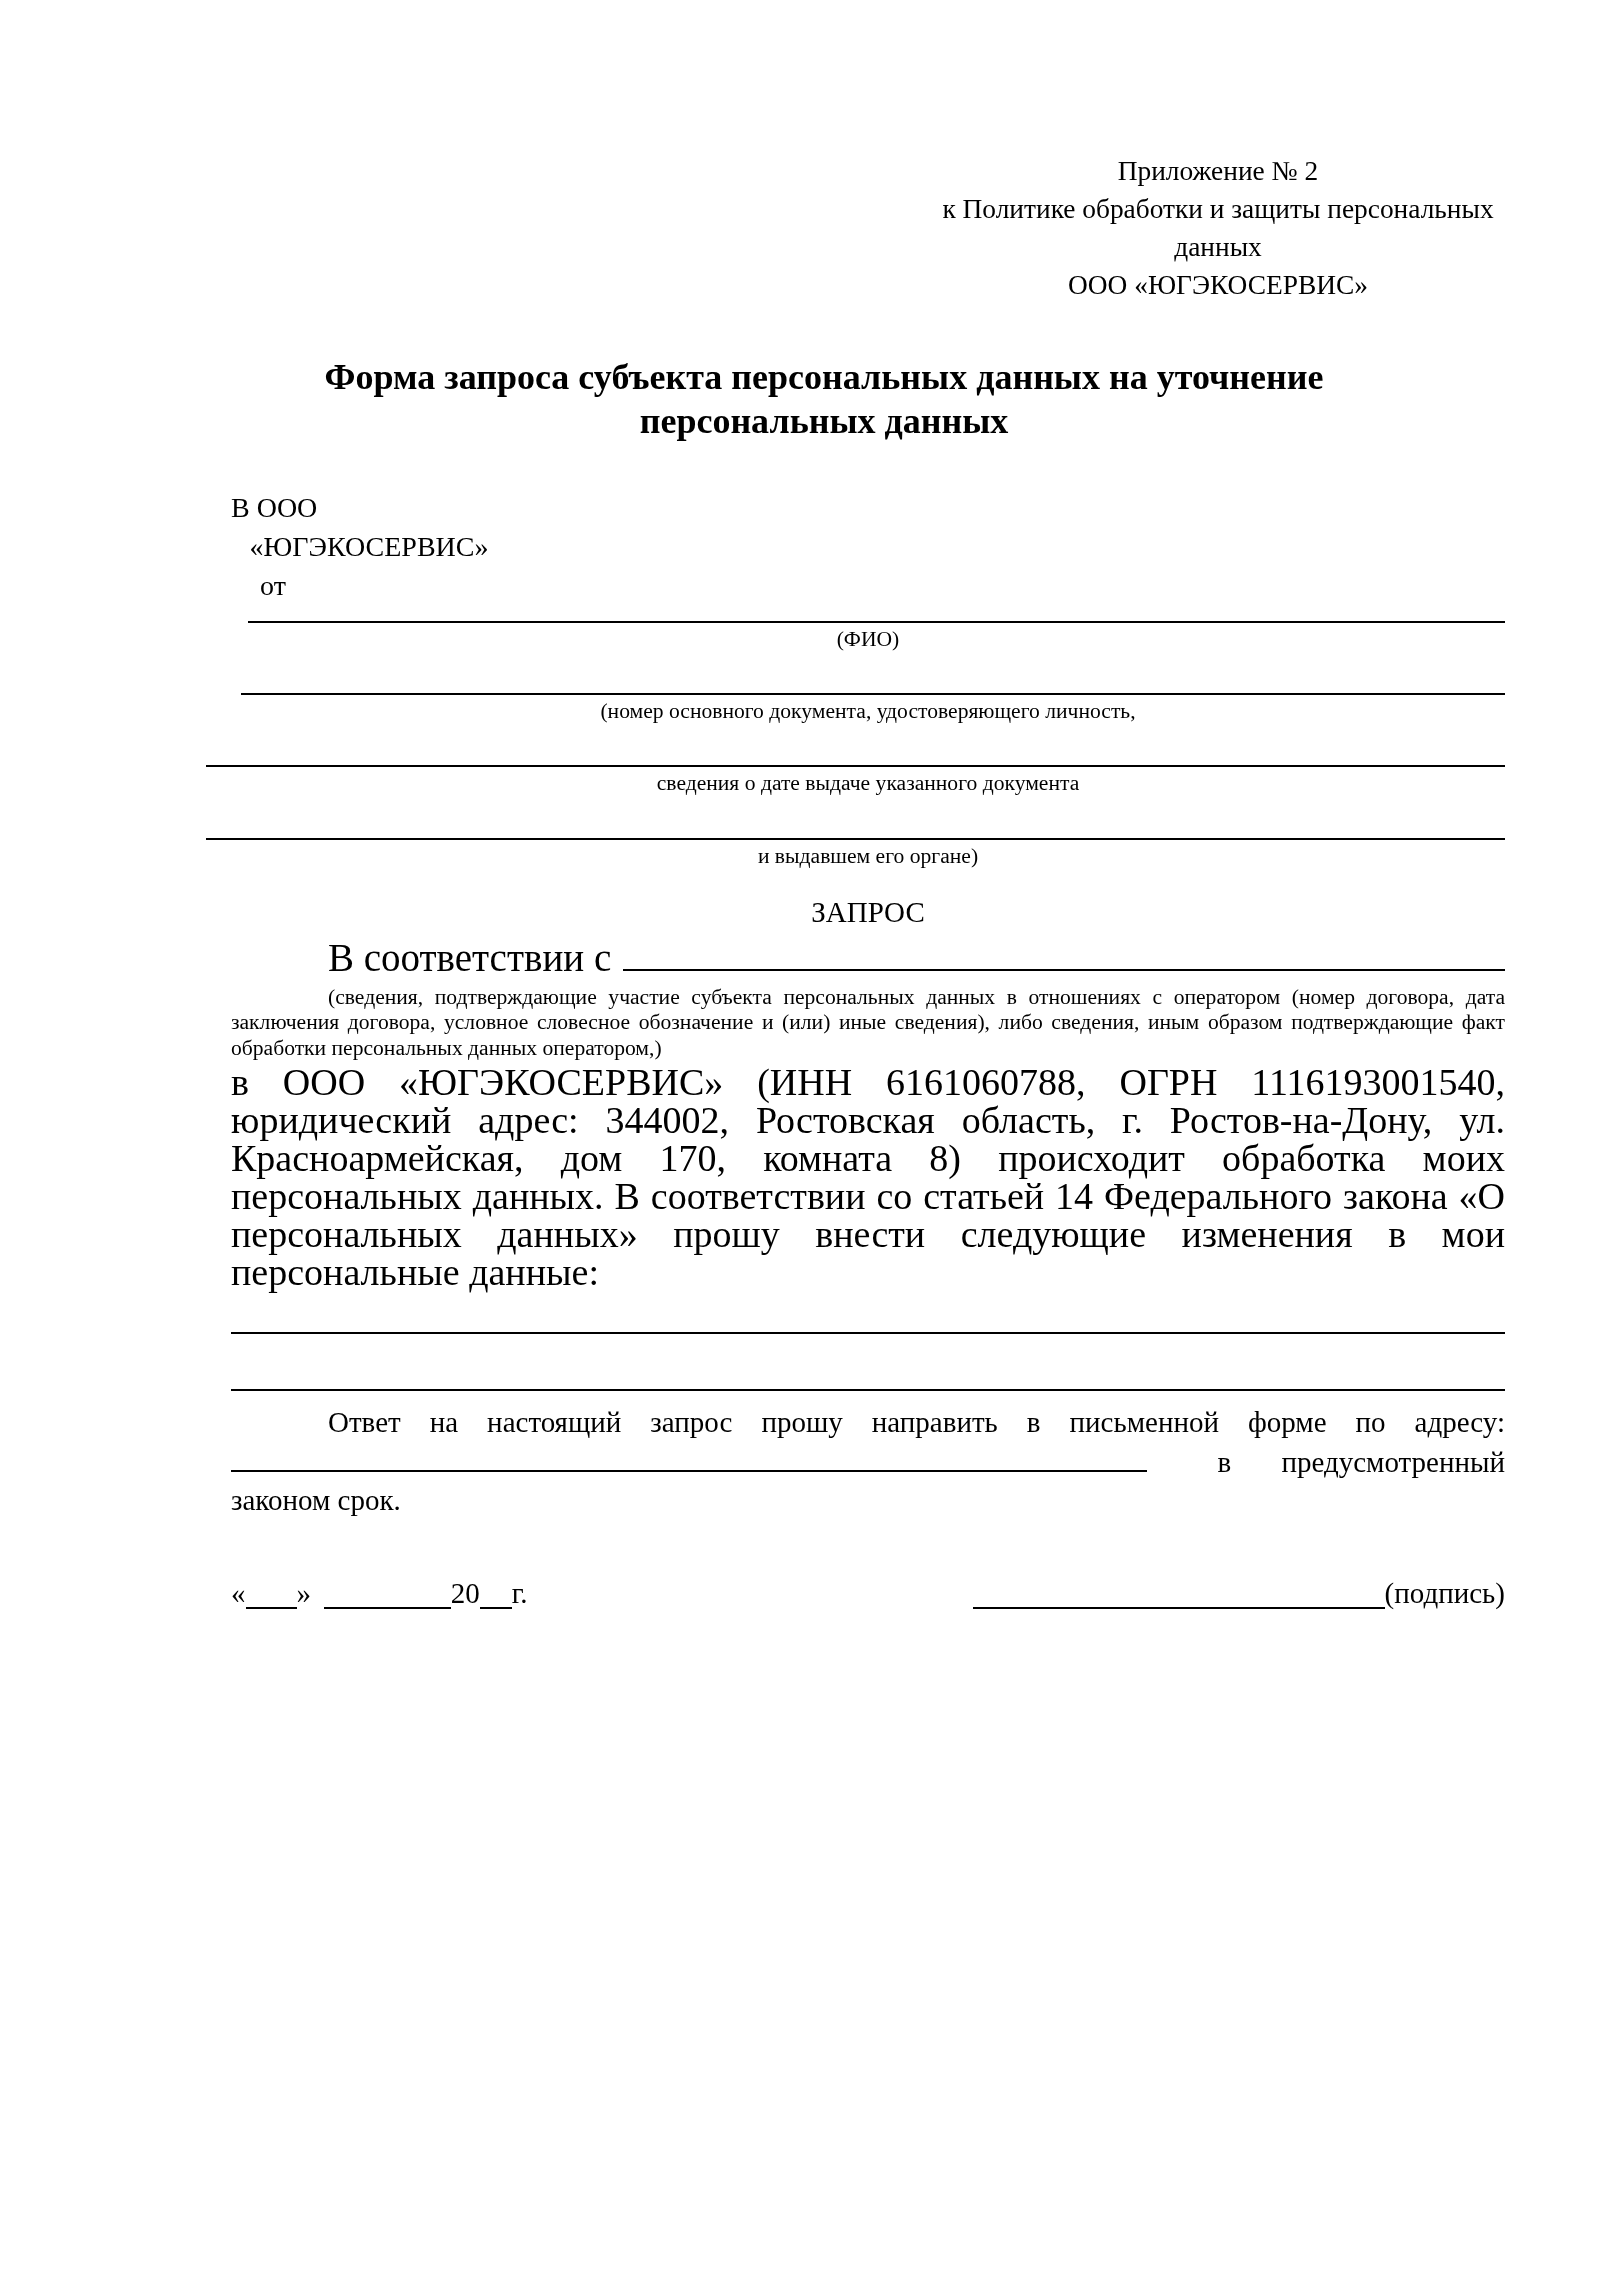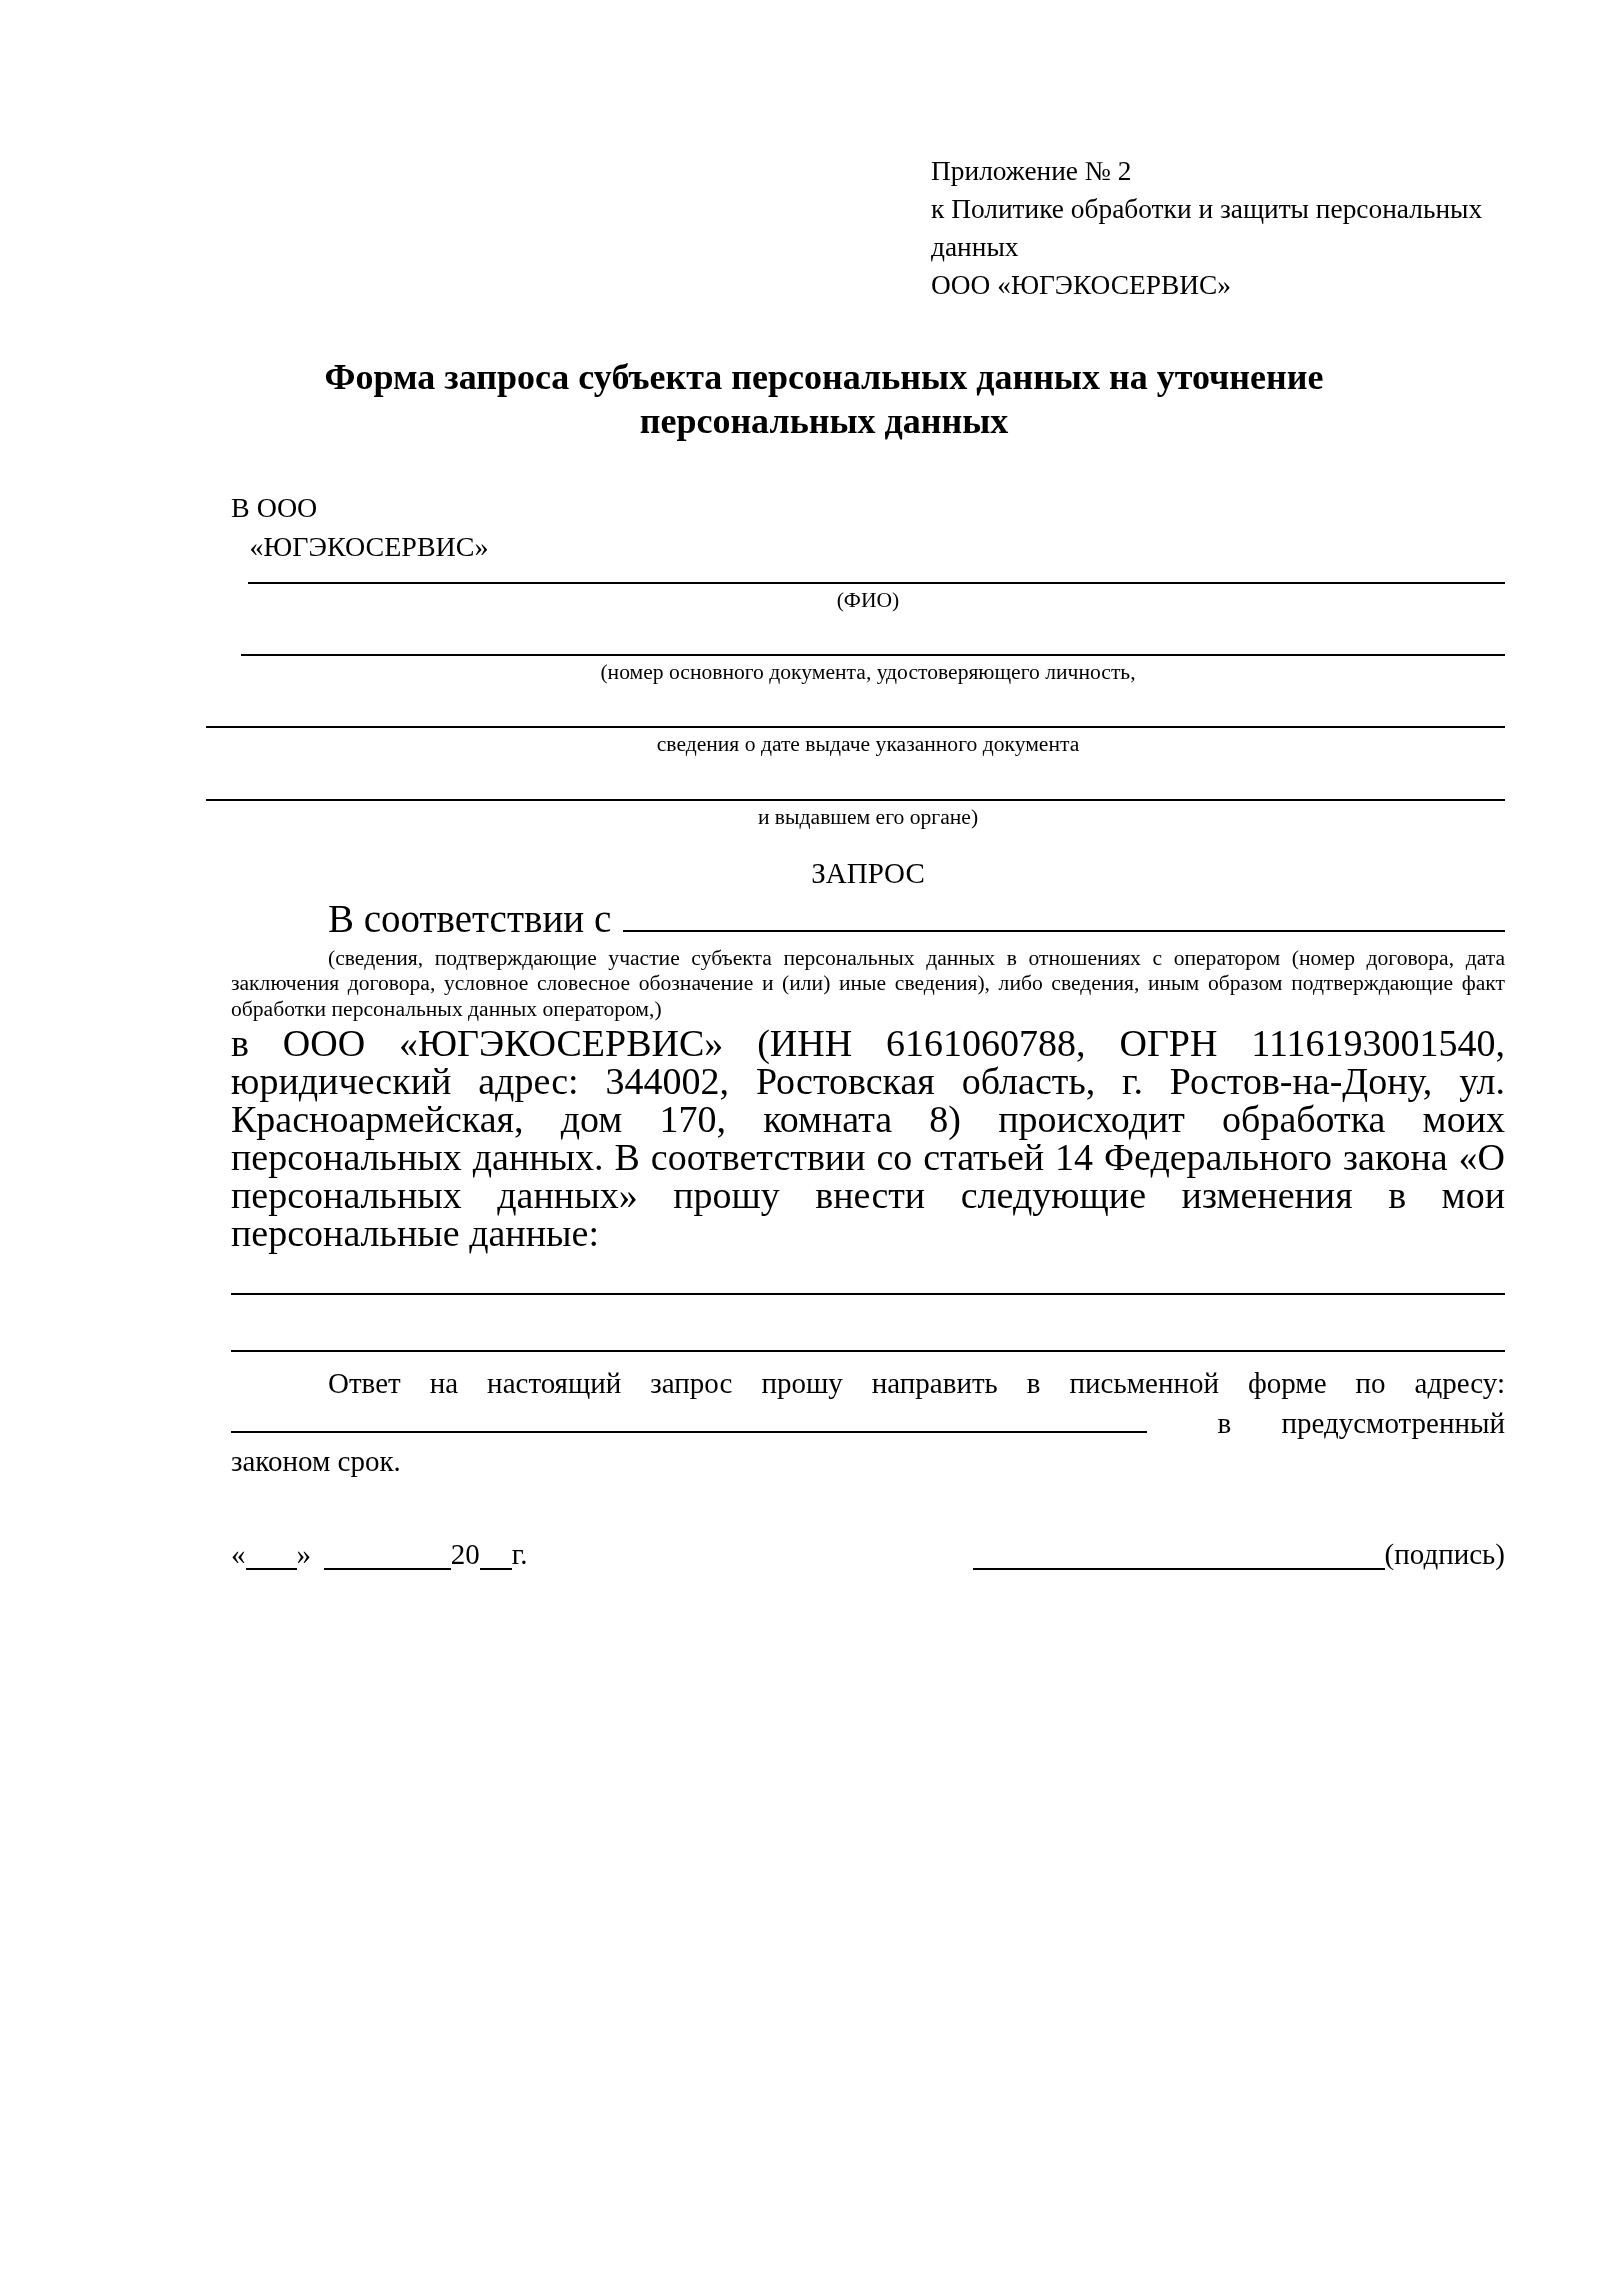--- a/index.html
+++ b/index.html
@@ -3,21 +3,21 @@
 <meta charset="utf-8">
 <style>
   html,body{margin:0;padding:0;background:#ffffff;}
   .page{
     width:1621px;height:2293px;background:#ffffff;color:#000000;
     font-family:"Liberation Serif", serif;
     box-sizing:border-box;position:relative;
     padding:152px 116px 0 231px;
   }
   
-  .appendix{margin-left:700px;font-size:27.4px;line-height:38px;}
+  .appendix{margin-left:700px;font-size:27.4px;line-height:38px;text-align:center;}
   
   .doc-title{
     text-align:center;font-weight:bold;font-size:36px;line-height:44px;
     margin:51px 88px 0 0;
   }
   
   .addressee{margin-top:45px;font-size:28px;line-height:39px;}
   .addr-l2{padding-left:18.6px;}
   .addr-l3{padding-left:29px;}
   .field .fline{border-bottom:2px solid #000;height:0;}
@@ -60,20 +60,21 @@
     <div>Приложение № 2</div>
     <div>к Политике обработки и защиты персональных данных</div>
     <div>ООО «ЮГЭКОСЕРВИС»</div>
   </div>
 
   <div class="doc-title">Форма запроса субъекта персональных данных на уточнение персональных данных</div>
 
   <div class="addressee">
     <div class="addr-l1">В ООО</div>
     <div class="addr-l2">«ЮГЭКОСЕРВИС»</div>
+    <div class="addr-l3">от</div>
 
     <div class="field field-1">
       <div class="fline"></div>
       <div class="cap">(ФИО)</div>
     </div>
     <div class="field field-2">
       <div class="fline"></div>
       <div class="cap">(номер основного документа, удостоверяющего личность,</div>
     </div>
     <div class="field field-3">

